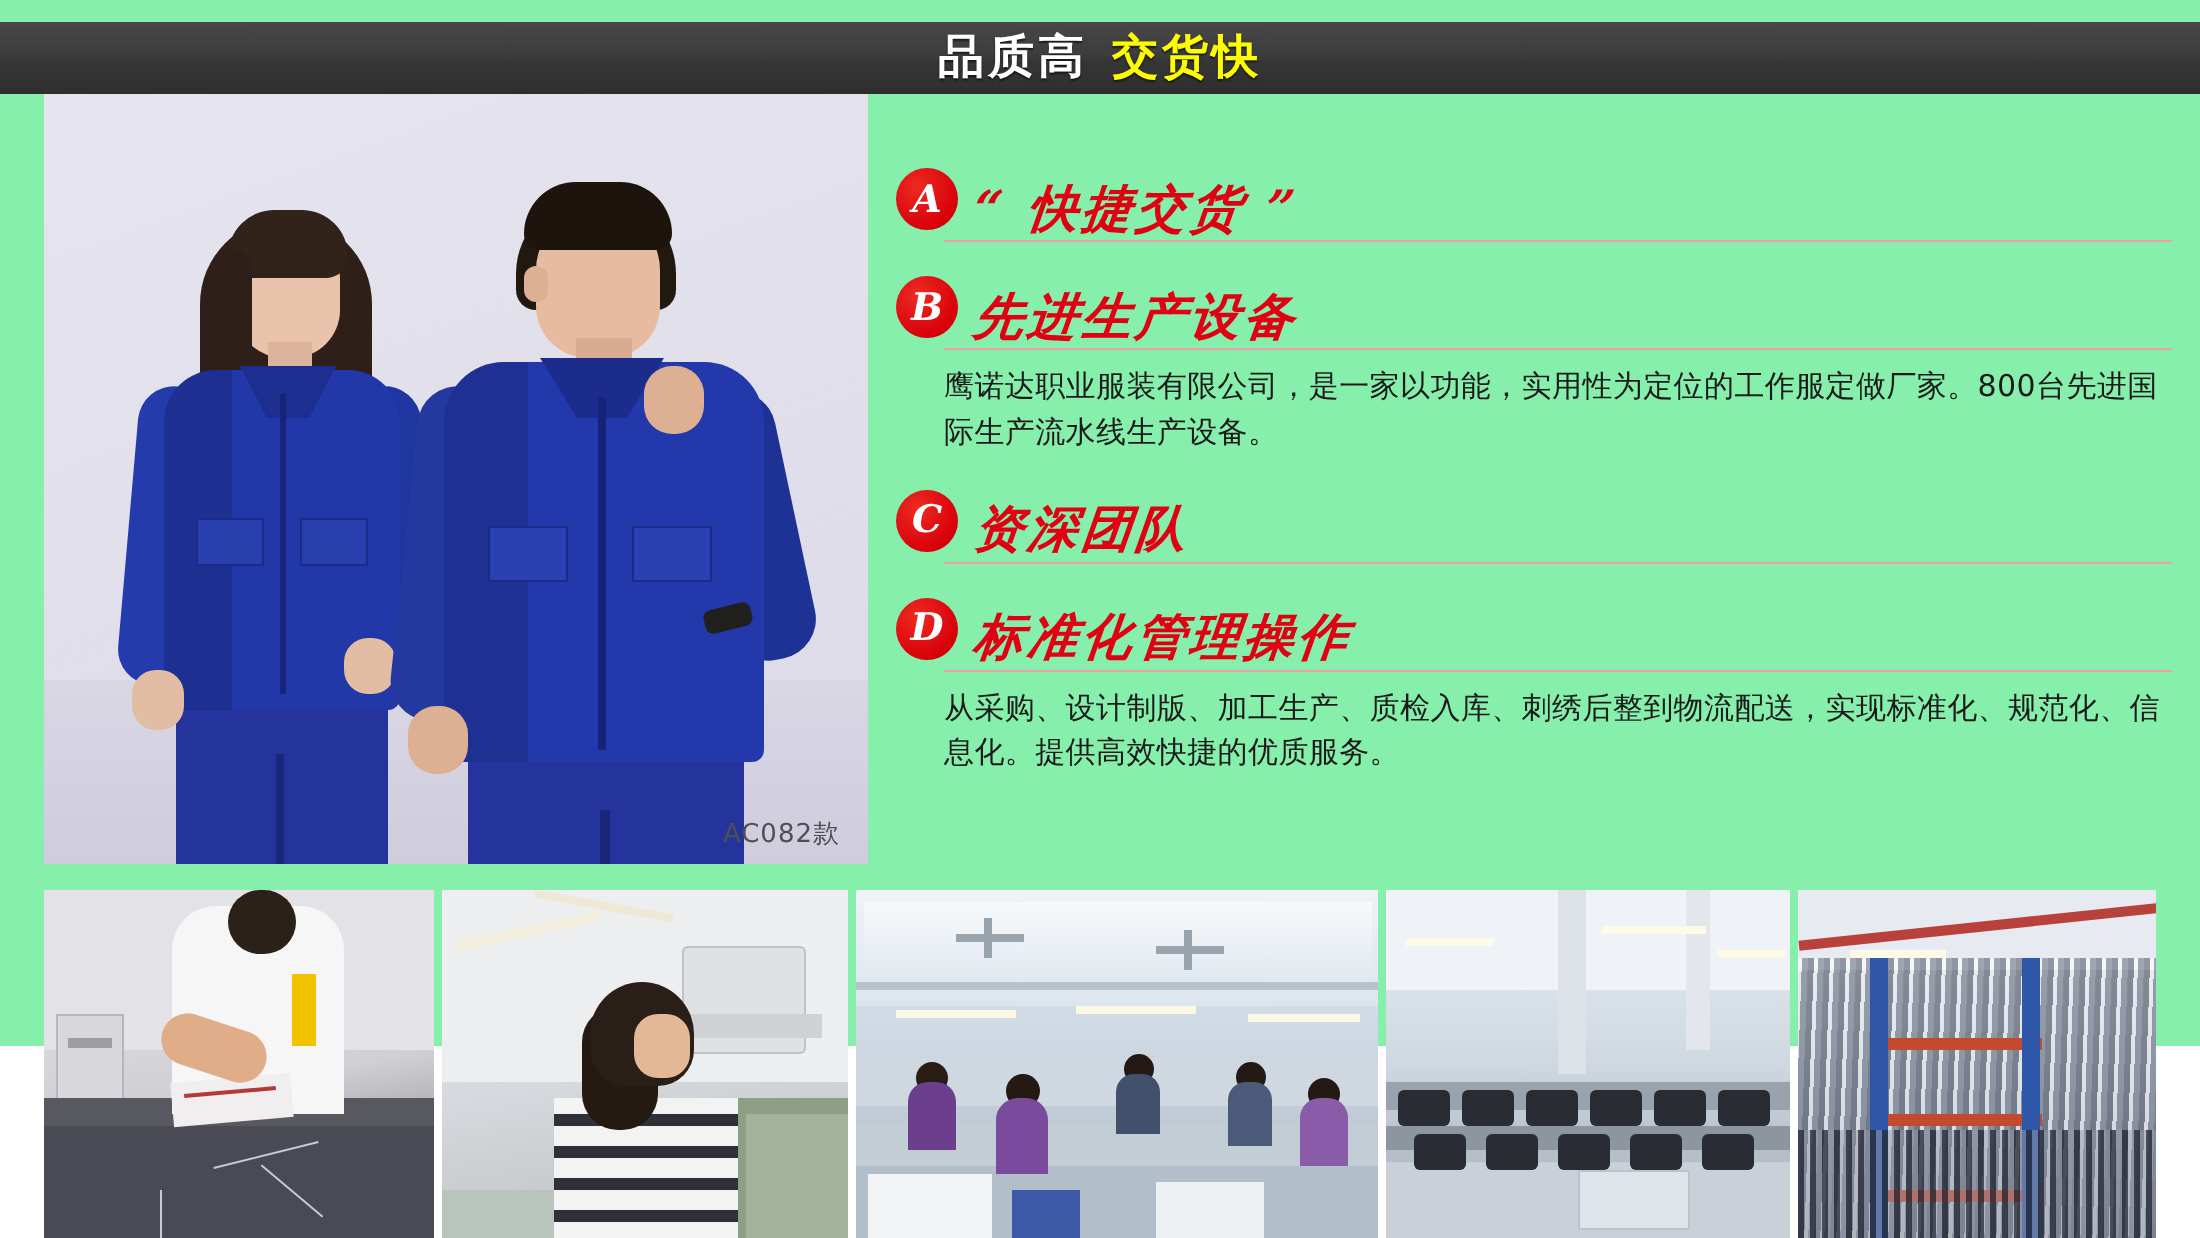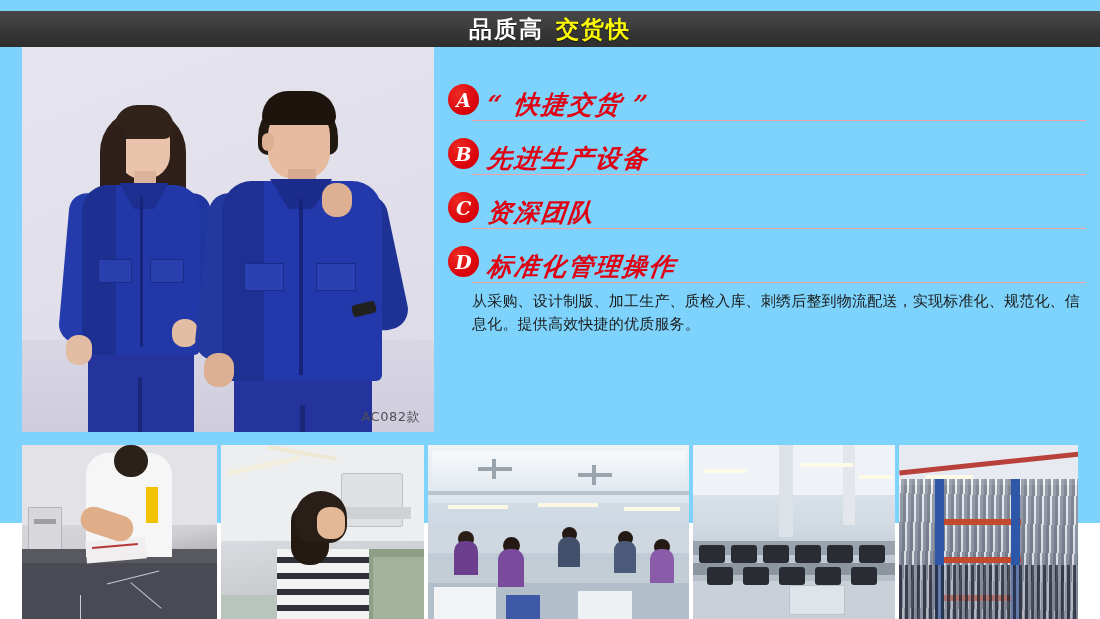--- a/index.html
+++ b/index.html
@@ -2,21 +2,21 @@
 <html><head>
 <meta charset="utf-8">
 <style>
   * { box-sizing: border-box; margin: 0; padding: 0; }
   html, body {
     width: 1100px; height: 619px;
     background: #ffffff;
     font-family: "DejaVu Sans", "Liberation Sans", sans-serif;
     overflow: hidden;
   }
-  #page { position: relative; width: 1100px; height: 523px; background:#7dd3fc; }
+  #page { position: relative; width: 1100px; height: 523px; background:#86efac; }
 
   
   .header-bar {
     position: absolute; left: 0; top: 11px; width: 1100px; height: 36px;
     background: linear-gradient(180deg,#474747 0%, #3d3d3d 45%, #363636 55%, #2e2e2e 100%);
     display: flex; align-items: center; justify-content: center;
   }
   .header-title { font-size: 23px; font-weight: bold; letter-spacing: 2px; line-height: 1; white-space: nowrap; }
   .ht-white { color: #ffffff; text-shadow: 0 1px 1px rgba(0,0,0,.6); }
   .ht-yellow { color: #fdfd00; margin-left: 12px; text-shadow: 0 1px 1px rgba(0,0,0,.6); }
@@ -267,20 +267,21 @@
       </div>
       <div class="feature-rule"></div>
     </div>
 
     <div class="feature">
       <div class="feature-head">
         <div class="badge">B</div>
         <div class="feature-title">先进生产设备</div>
       </div>
       <div class="feature-rule"></div>
+      <div class="feature-body">鹰诺达职业服装有限公司，是一家以功能，实用性为定位的工作服定做厂家。800台先进国际生产流水线生产设备。</div>
     </div>
 
     <div class="feature">
       <div class="feature-head">
         <div class="badge">C</div>
         <div class="feature-title">资深团队</div>
       </div>
       <div class="feature-rule"></div>
     </div>
 

